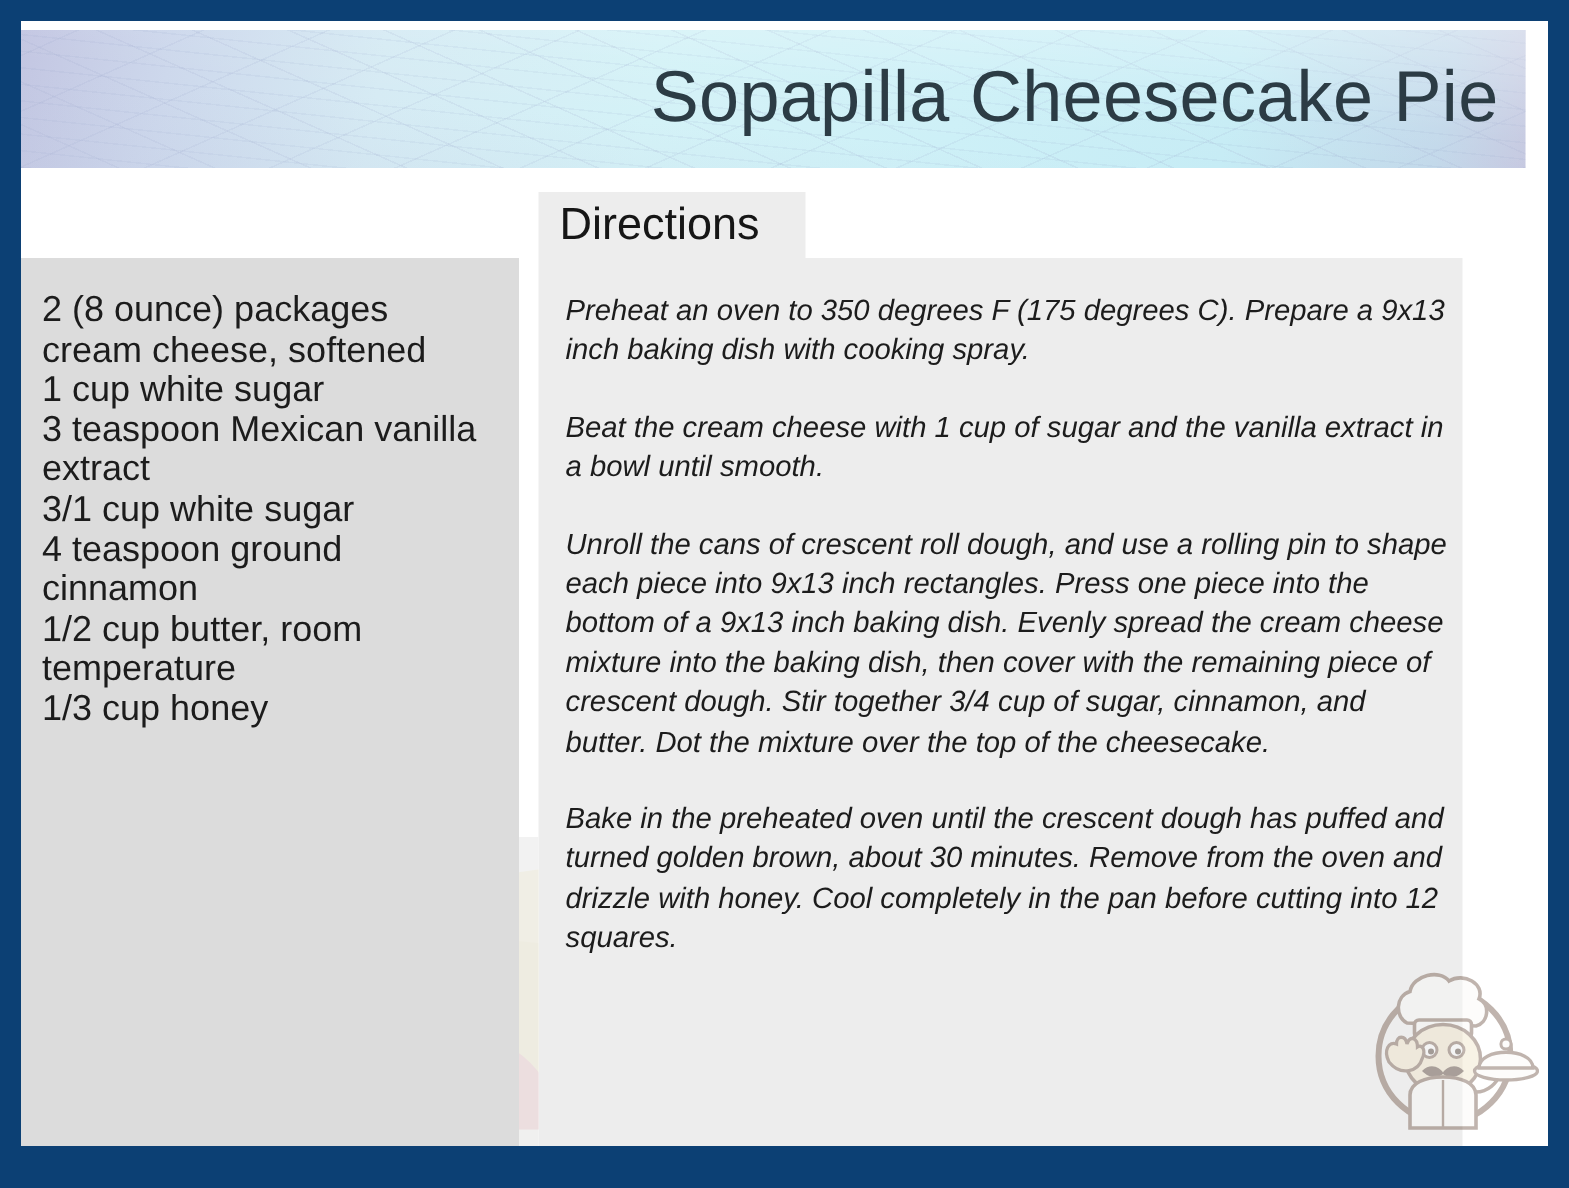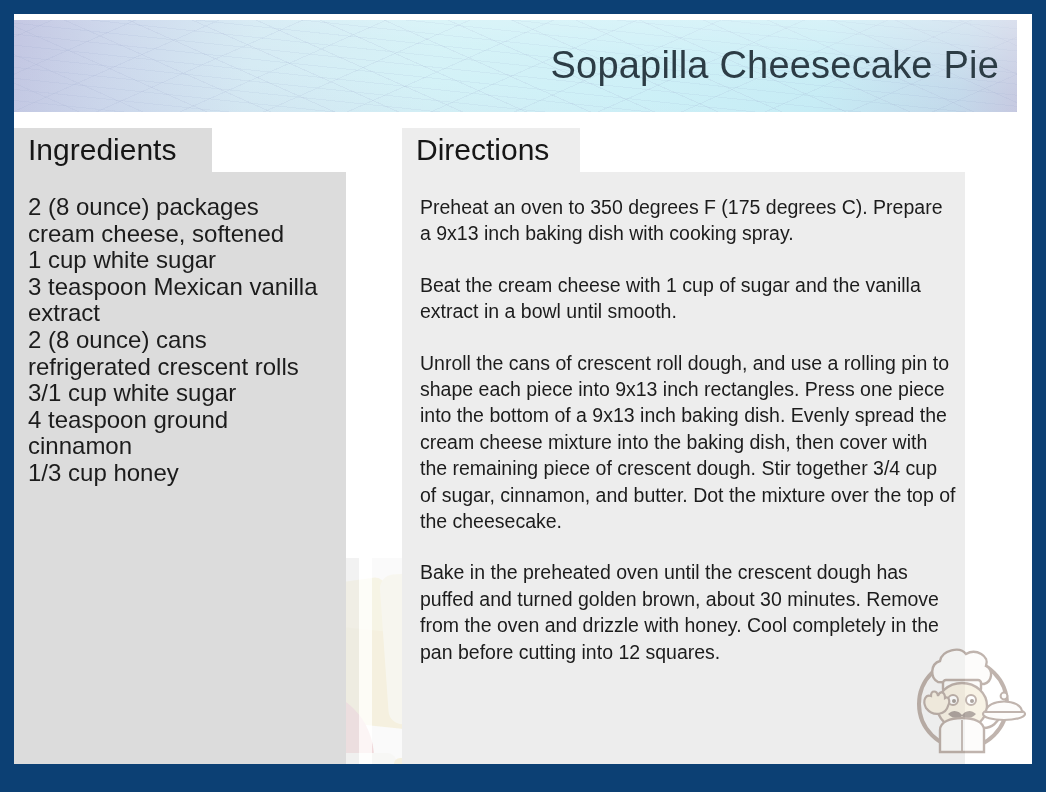--- a/index.html
+++ b/index.html
@@ -78,21 +78,21 @@
       rgba(255,255,255,0.38) 0%,
       rgba(255,255,255,0.05) 40%,
       rgba(255,255,255,0.0) 62%,
       rgba(190,200,225,0.20) 100%);
   }
   .recipe-title {
     position: absolute;
     right: 18px;
     top: 50%;
     transform: translateY(-50%);
-    font-size: 38px;
+    font-size: 48px;
     line-height: 1.1;
     color: #2c3c45;
     white-space: nowrap;
     letter-spacing: 0.2px;
   }
 
   
   .columns {
     position: absolute;
     left: 0;
@@ -100,21 +100,21 @@
     width: 1018px;
     height: 636px;
   }
 
   .panel {
     position: absolute;
     top: 0;
     bottom: 0;
   }
   .panel-ingredients { left: 0;     width: 332px; }
-  .panel-directions  { left: 345px; width: 563px; margin-left: 43px; }
+  .panel-directions  { left: 345px; width: 616px; }
 
   .heading-tab {
     position: absolute;
     left: 0;
     top: 0;
     height: 44px;
     line-height: 44px;
     padding: 0 14px 0 14px;
     font-size: 30px;
     color: #161616;
@@ -127,21 +127,21 @@
   .panel-body {
     position: absolute;
     left: 0;
     right: 0;
     top: 44px;
     bottom: 0;
     box-sizing: border-box;
     padding: 22px 16px 0 14px;
   }
   .panel-ingredients .panel-body { background: #dcdcdc; }
-  .panel-directions  .panel-body { background: #ededed; padding-left: 18px; padding-right: 8px; }
+  .panel-directions  .panel-body { background: #ededed; padding-left: 18px; padding-right: 8px; font-style: italic; }
 
   
   .ingredient-line {
     font-size: 24px;
     line-height: 26.6px;
     color: #1c1c1c;
   }
 
   
   .direction-para {
@@ -229,28 +229,27 @@
         <div class="blob wax-rose" style="left:390px; top:180px; width:75px;  height:50px;  border-radius:50%;"></div>
         <div class="blob cheese-pale" style="left:450px; top:200px; width:180px; height:100px; border-radius:14px; transform:rotate(-3deg);"></div>
         <div class="blob cheese-deep" style="left:240px; top:200px; width:40px;  height:34px;  border-radius:6px;"></div>
 
         <div class="veil-left"></div>
         <div class="veil-gap"></div>
         <div class="veil-right"></div>
       </div>
 
       <div class="panel panel-ingredients">
-        <div class="heading-tab">Ingredients</div>
         <div class="panel-body">
           <div class="ingredient-line">2 (8 ounce) packages cream cheese, softened</div>
           <div class="ingredient-line">1 cup white sugar</div>
           <div class="ingredient-line">3 teaspoon Mexican vanilla extract</div>
-          <div class="ingredient-line">2 (8 ounce) cans refrigerated crescent rolls</div>
           <div class="ingredient-line">3/1 cup white sugar</div>
           <div class="ingredient-line">4 teaspoon ground cinnamon</div>
+          <div class="ingredient-line">1/2 cup butter, room temperature</div>
           <div class="ingredient-line">1/3 cup honey</div>
         </div>
       </div>
 
       <div class="panel panel-directions">
         <div class="heading-tab">Directions</div>
         <div class="panel-body">
           <p class="direction-para">Preheat an oven to 350 degrees F (175 degrees C). Prepare a 9x13 inch baking dish with cooking spray.</p>
           <p class="direction-para">Beat the cream cheese with 1 cup of sugar and the vanilla extract in a bowl until smooth.</p>
           <p class="direction-para">Unroll the cans of crescent roll dough, and use a rolling pin to shape each piece into 9x13 inch rectangles. Press one piece into the bottom of a 9x13 inch baking dish. Evenly spread the cream cheese mixture into the baking dish, then cover with the remaining piece of crescent dough. Stir together 3/4 cup of sugar, cinnamon, and butter. Dot the mixture over the top of the cheesecake.</p>

